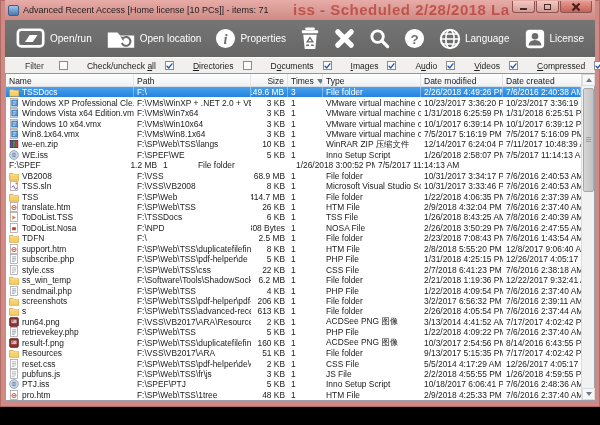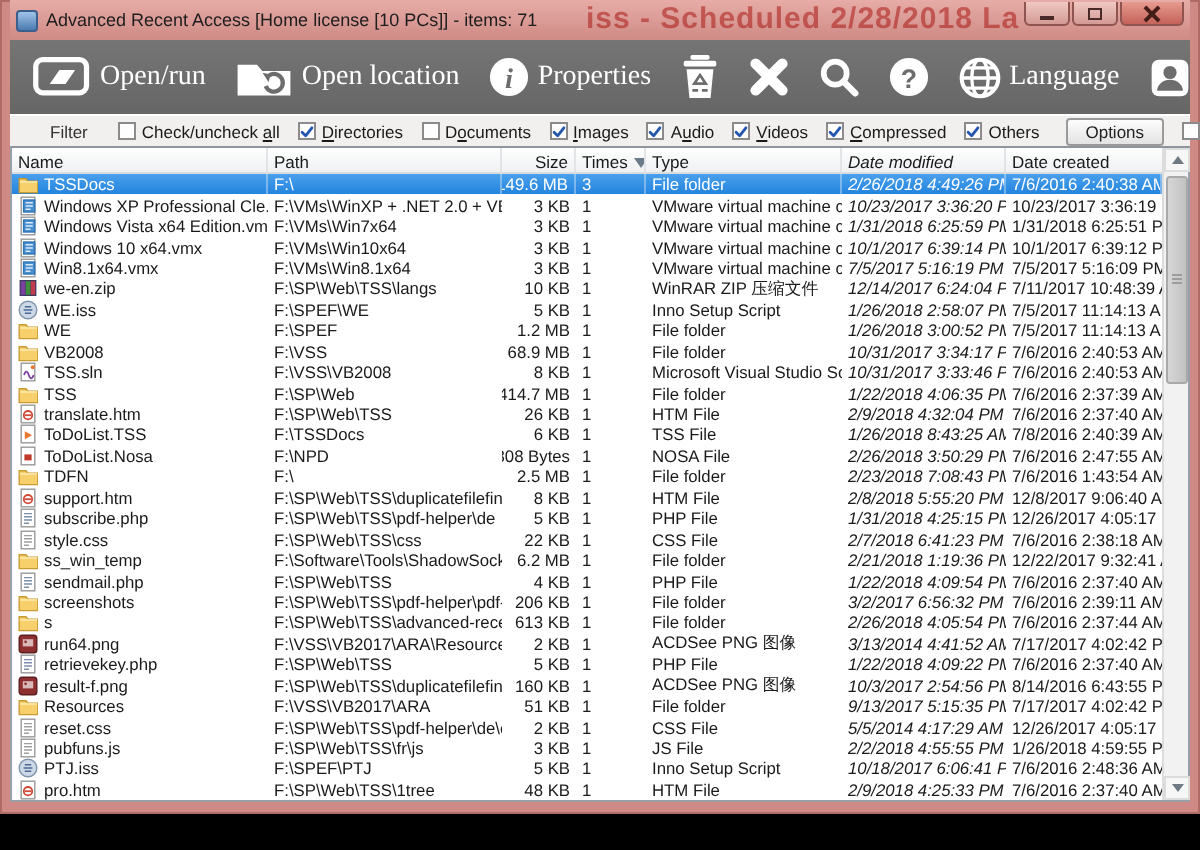--- a/index.html
+++ b/index.html
@@ -26,29 +26,29 @@
   .glyph-x { position:relative; width:8px; height:8px; }
   .glyph-x:before,.glyph-x:after { content:""; position:absolute; left:3px; top:-1px; width:2px; height:10px; background:#471d1a; }
   .glyph-x:before { transform:rotate(45deg); } .glyph-x:after { transform:rotate(-45deg); }
   .watermark { position:absolute; left:288px; top:1px; font-size:15px; font-weight:bold;
                color:rgba(170,25,20,0.55); white-space:nowrap; letter-spacing:.5px; pointer-events:none; }
 
   
   .toolbar { height:37px; background:linear-gradient(#757575,#666666); display:flex;
              align-items:center; padding:0 6px; gap:4px; }
   .tbtn { display:flex; align-items:center; gap:4px; padding:2px 5px; border-radius:3px; cursor:default; }
-  .tlabel { color:#ffffff; font-size:14px; white-space:nowrap;font-family:Liberation Serif, serif; }
+  .tlabel { color:#ffffff; font-size:10px; white-space:nowrap; }
   .ticon { display:flex; align-items:center; justify-content:center; }
 
   
   .filterbar { height:16px; background:#f1f0ef; border-top:1px solid #ffffff;
                display:flex; align-items:center; font-size:8.5px; color:#1a1a1a;
                padding:0 20px; gap:9px; white-space:nowrap; }
   .filter-label { margin-right:6px; color:#333; }
-  .chk { display:flex; align-items:center; gap:3px; }
+  .chk { display:flex; align-items:center; gap:19px; }
   .box { width:9px; height:9px; background:#fdfdfd; border:1px solid #8b8b8b; flex:none;
          display:flex; align-items:center; justify-content:center; }
   .box svg { display:block; }
   .options-btn { font-family:"Liberation Sans",sans-serif; font-size:8.5px; color:#222;
                  background:linear-gradient(#fdfdfd,#e3e3e3); border:1px solid #9a9a9a;
                  padding:1px 9px; height:14px; border-radius:2px; margin-left:4px; }
   u { text-decoration:underline; }
 
   
   .tablewrap { position:relative; height:328px; background:#ffffff; border:1px solid #9aa0a8; border-top:1px solid #8e959d; display:flex; flex-direction:column; }
@@ -56,21 +56,21 @@
            border-bottom:1px solid #d9dde1; padding-right:2px; }
   .th { font-size:8.5px; color:#1a1a1a; padding:1px 3px 0 3px; border-right:1px solid #e2e4e7;
         display:flex; align-items:center; gap:3px; overflow:hidden; }
   .tbody { flex:1; overflow:hidden; }
   .trow { display:flex; height:10.45px; align-items:center; padding-right:13px; }
   .trow.selected { background:linear-gradient(#4aa0ec,#2384de); color:#ffffff; }
   .td { font-size:8.4px; color:#1a1a1a; padding:0 3px; white-space:nowrap; overflow:hidden; height:100%;
         display:flex; align-items:center; }
   .trow.selected .td { color:#ffffff; border-right:1px solid rgba(255,255,255,.35); }
   .c0 { width:128px; } .c1 { width:117px; } .c2 { width:37px; justify-content:flex-end; }
-  .c3 { width:35px; } .c4 { width:98px; } .c5 { width:82px;font-style:italic; } .c6 { flex:1; }
+  .c3 { width:35px; } .c4 { width:98px; } .c5 { width:82px; } .c6 { flex:1; }
   .ficon { width:10px; height:10px; margin-right:3px; flex:none; }
   .ficon svg { display:block; }
 
   
   .vscroll { position:absolute; top:0; right:0; width:13px; height:100%; background:#f2f2f2;
              border-left:1px solid #dcdcdc; }
   .sarrow { position:absolute; left:0; width:13px; height:12px; background:#f7f7f7;
             border:1px solid #dcdcdc; display:flex; align-items:center; justify-content:center; }
   .sarrow.up { top:0; } .sarrow.down { bottom:0; }
   .tri-up { width:0; height:0; border-left:3px solid transparent; border-right:3px solid transparent; border-bottom:4px solid #6f7a85; }
@@ -483,29 +483,20 @@
               <span>Inno Setup Script</span>
             </div>
             <div class="td c5">
               <span>1/26/2018 2:58:07 PM</span>
             </div>
             <div class="td c6">
               <span>7/5/2017 11:14:13 AM</span>
             </div>
           </div>
           <div class="trow">
-            <div class="td c0">
-              <span class="ficon">
-                <svg width="10" height="10" viewBox="0 0 10 10">
-                  <path d="M0.6 2.4 h3.4 l1 1.2 h4.9 v5.7 H0.6 z" fill="#f7d06b" stroke="#c89a32" stroke-width="0.7"></path>
-                  <path d="M0.9 4 h8.7" stroke="#fbe6a8" stroke-width="0.9"></path>
-                </svg>
-              </span>
-              <span>WE</span>
-            </div>
             <div class="td c1">
               <span>F:\SPEF</span>
             </div>
             <div class="td c2">
               <span>1.2 MB</span>
             </div>
             <div class="td c3">
               <span>1</span>
             </div>
             <div class="td c4">

